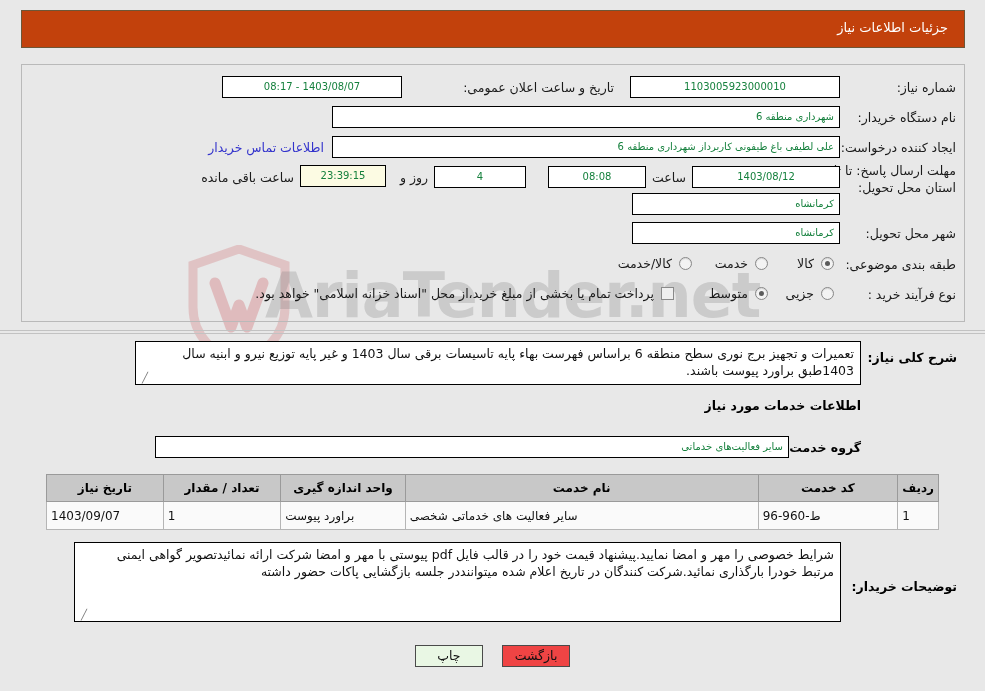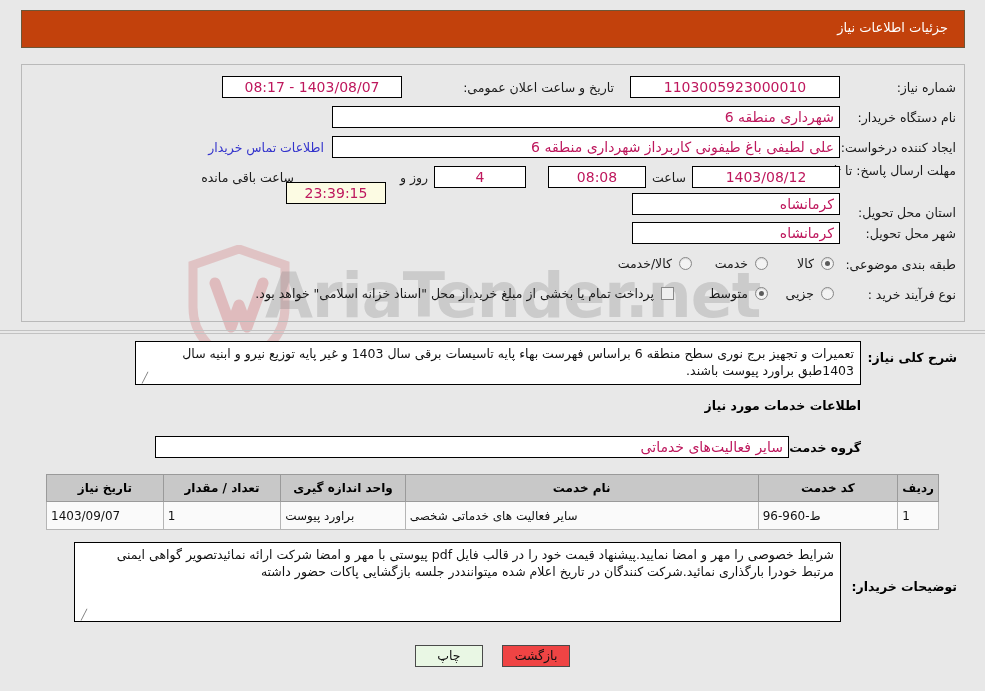--- a/index.html
+++ b/index.html
@@ -91,22 +91,22 @@
     font-weight: bold;
     color: #000;
     white-space: nowrap;
     line-height: 15px;
   }
 
   .fld {
     position: absolute;
     background: #ffffff;
     border: 1px solid #000000;
-    font-size: 14px;
-    color: #be185d;
+    font-size: 10px;
+    color: #15803d;
     padding: 0 5px;
     line-height: 20px;
     height: 22px;
     white-space: nowrap;
     overflow: hidden;
     text-align: center;
   }
   .fld.rt { text-align: right; }
   .fld.yellow { background: #fcfbe3; }
 
@@ -274,24 +274,24 @@
     <div class="lbl" style="right:8px; top:75px; width:118px;">ایجاد کننده درخواست:</div>
     <div class="fld rt" style="right:124px; top:71px; width:508px;">علی لطیفی باغ طیفونی کاربرداز شهرداری منطقه 6</div>
     <a class="lnk" style="right:640px; top:75px;" href="#">اطلاعات تماس خریدار</a>
 
     <div class="lbl" style="right:8px; top:99px; width:112px; line-height:14px;">مهلت ارسال پاسخ: تا تاریخ:</div>
     <div class="fld" style="right:124px; top:101px; width:148px;">1403/08/12</div>
     <div class="lbl" style="right:278px; top:105px; width:34px;">ساعت</div>
     <div class="fld" style="right:318px; top:101px; width:98px;">08:08</div>
     <div class="fld" style="right:438px; top:101px; width:92px;">4</div>
     <div class="lbl" style="right:536px; top:105px; width:36px;">روز و</div>
-    <div class="fld yellow" style="right:578px; top:117px; width:100px;">23:39:15</div>
+    <div class="fld yellow" style="right:578px; top:100px; width:86px;">23:39:15</div>
     <div class="lbl" style="right:670px; top:105px; width:106px;">ساعت باقی مانده</div>
 
-    <div class="lbl" style="right:8px; top:140px; width:110px;">استان محل تحویل:</div>
+    <div class="lbl" style="right:8px; top:115px; width:110px;">استان محل تحویل:</div>
     <div class="fld rt" style="right:124px; top:128px; width:208px;">کرمانشاه</div>
 
     <div class="lbl" style="right:8px; top:161px; width:110px;">شهر محل تحویل:</div>
     <div class="fld rt" style="right:124px; top:157px; width:208px;">کرمانشاه</div>
 
     <div class="lbl" style="right:8px; top:192px; width:110px;">طبقه بندی موضوعی:</div>
 
     <div class="radio on" style="right:130px; top:192px;"></div>
     <div class="rlabel" style="right:150px; top:191px;">کالا</div>
 

